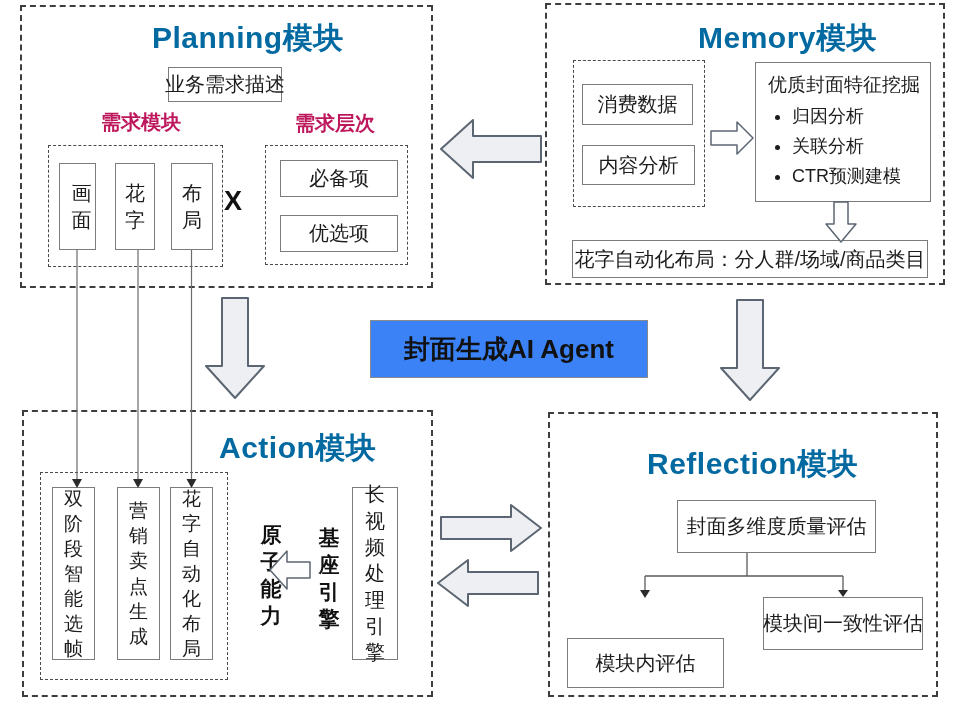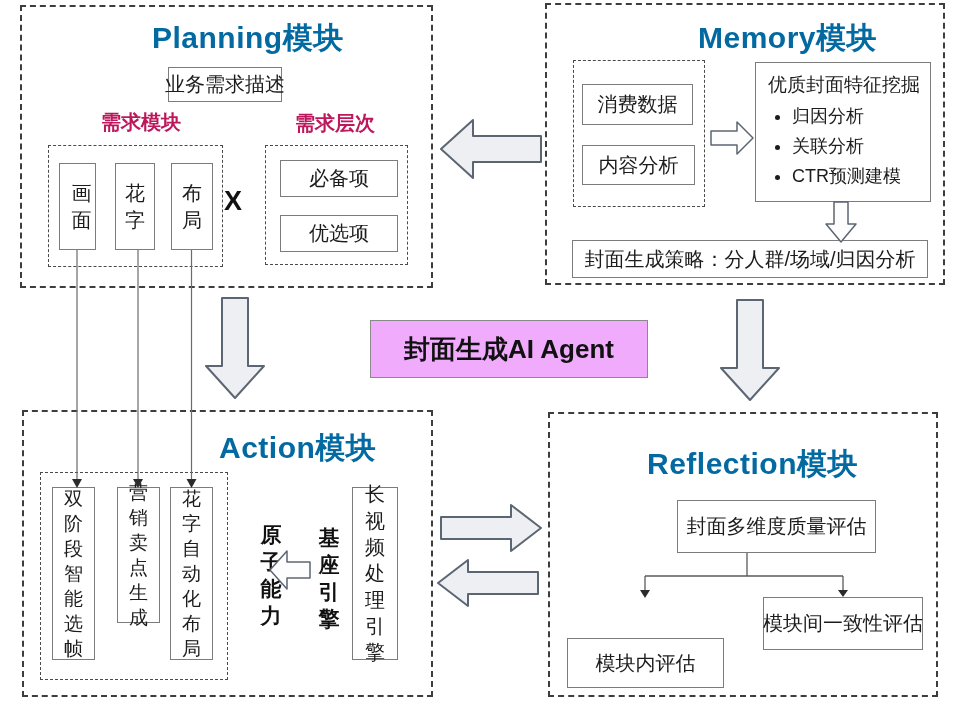--- a/index.html
+++ b/index.html
@@ -73,21 +73,21 @@
     word-break: break-all;
     line-height: 1.28;
     text-align: center;
     color: #111;
   }
 
   
   .agent-box {
     position: absolute;
     left: 370px; top: 320px; width: 278px; height: 58px;
-    background: #f0abfc;
+    background: #3b82f6;
     border: 1.5px solid #8a8a8a;
     display: flex; align-items: center; justify-content: center;
     font-size: 26px; font-weight: bold; color: #111;
     white-space: nowrap;
   }
 
   
   .feature-box {
     position: absolute;
     left: 755px; top: 62px; width: 176px; height: 140px;
@@ -162,36 +162,36 @@
   <div class="feature-box">
     <div class="feature-title">优质封面特征挖掘</div>
     <ul>
       <li>归因分析</li>
       <li>关联分析</li>
       <li>CTR预测建模</li>
     </ul>
   </div>
 
   <div class="box" style="left:572px; top:240px; width:356px; height:38px;">
-    <span class="hbox-text">封面生成策略：分人群/场域/归因分析</span>
+    <span class="hbox-text">花字自动化布局：分人群/场域/商品类目</span>
   </div>
 
   <div class="agent-box">
     <span>封面生成AI Agent</span>
   </div>
 
   <div class="module-frame" style="left:22px; top:410px; width:411px; height:287px;"></div>
   <div class="module-title" style="left:219px; top:428px;">Action模块</div>
 
   <div class="sub-dashed" style="left:40px; top:472px; width:188px; height:208px;"></div>
 
   <div class="box" style="left:52px; top:487px; width:43px; height:173px;">
     <span class="vtext" style="font-size:19px;">双阶段智能选帧</span>
   </div>
-  <div class="box" style="left:117px; top:487px; width:43px; height:136px;">
+  <div class="box" style="left:117px; top:487px; width:43px; height:173px;">
     <span class="vtext" style="font-size:19px;">营销卖点生成</span>
   </div>
   <div class="box" style="left:170px; top:487px; width:43px; height:173px;">
     <span class="vtext" style="font-size:19px;">花字自动化布局</span>
   </div>
 
   <div class="vlabel" style="left:243px; top:522px;margin-left:16px;">原子能力</div>
   <div class="vlabel" style="left:317px; top:525px;">基座引擎</div>
 
   <div class="box" style="left:352px; top:487px; width:46px; height:173px;">

